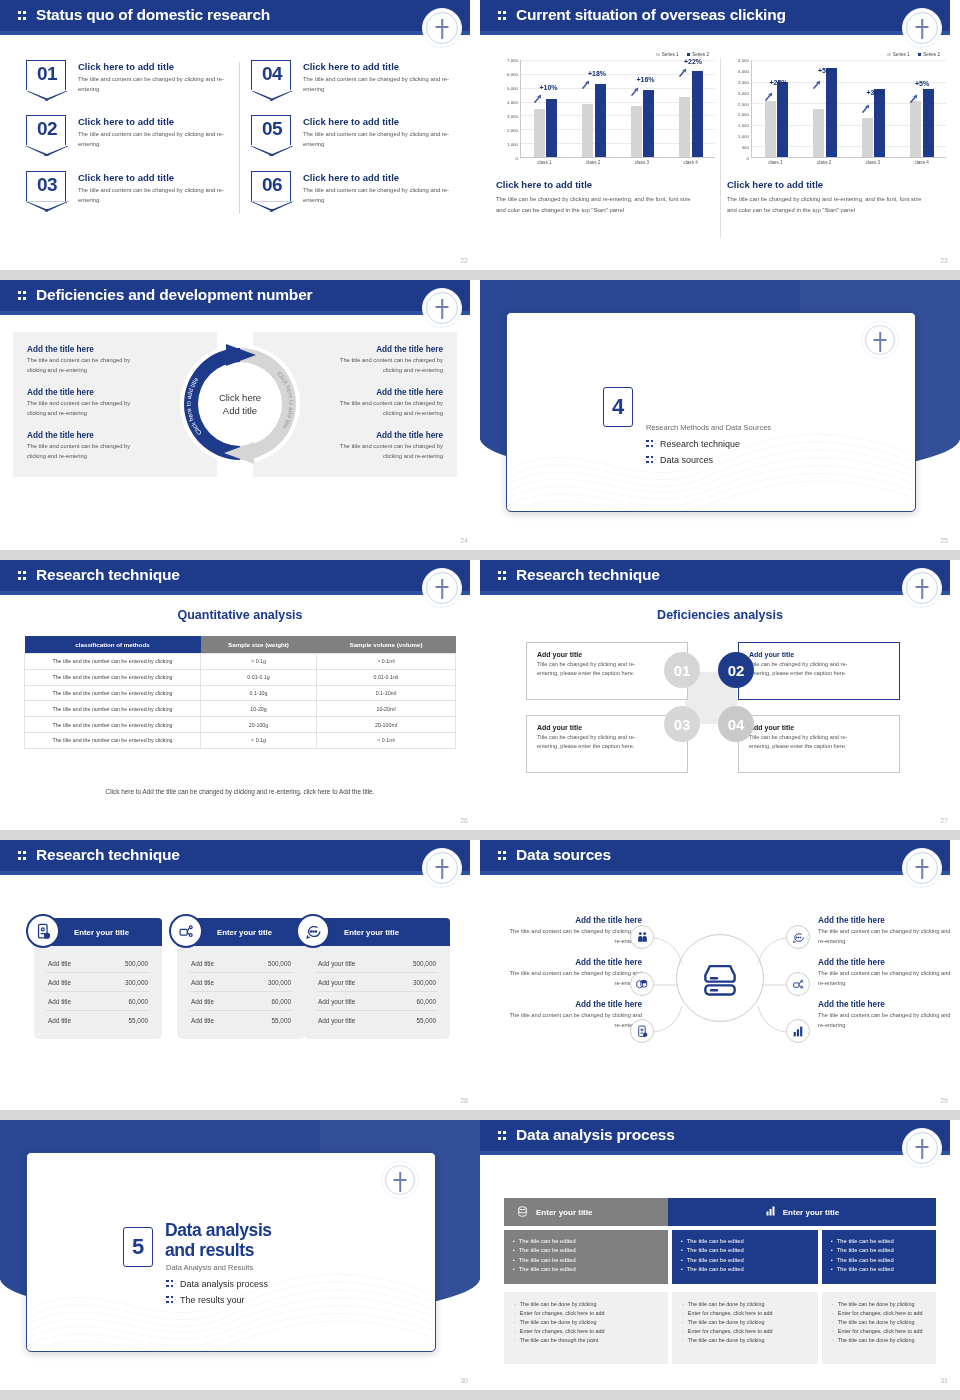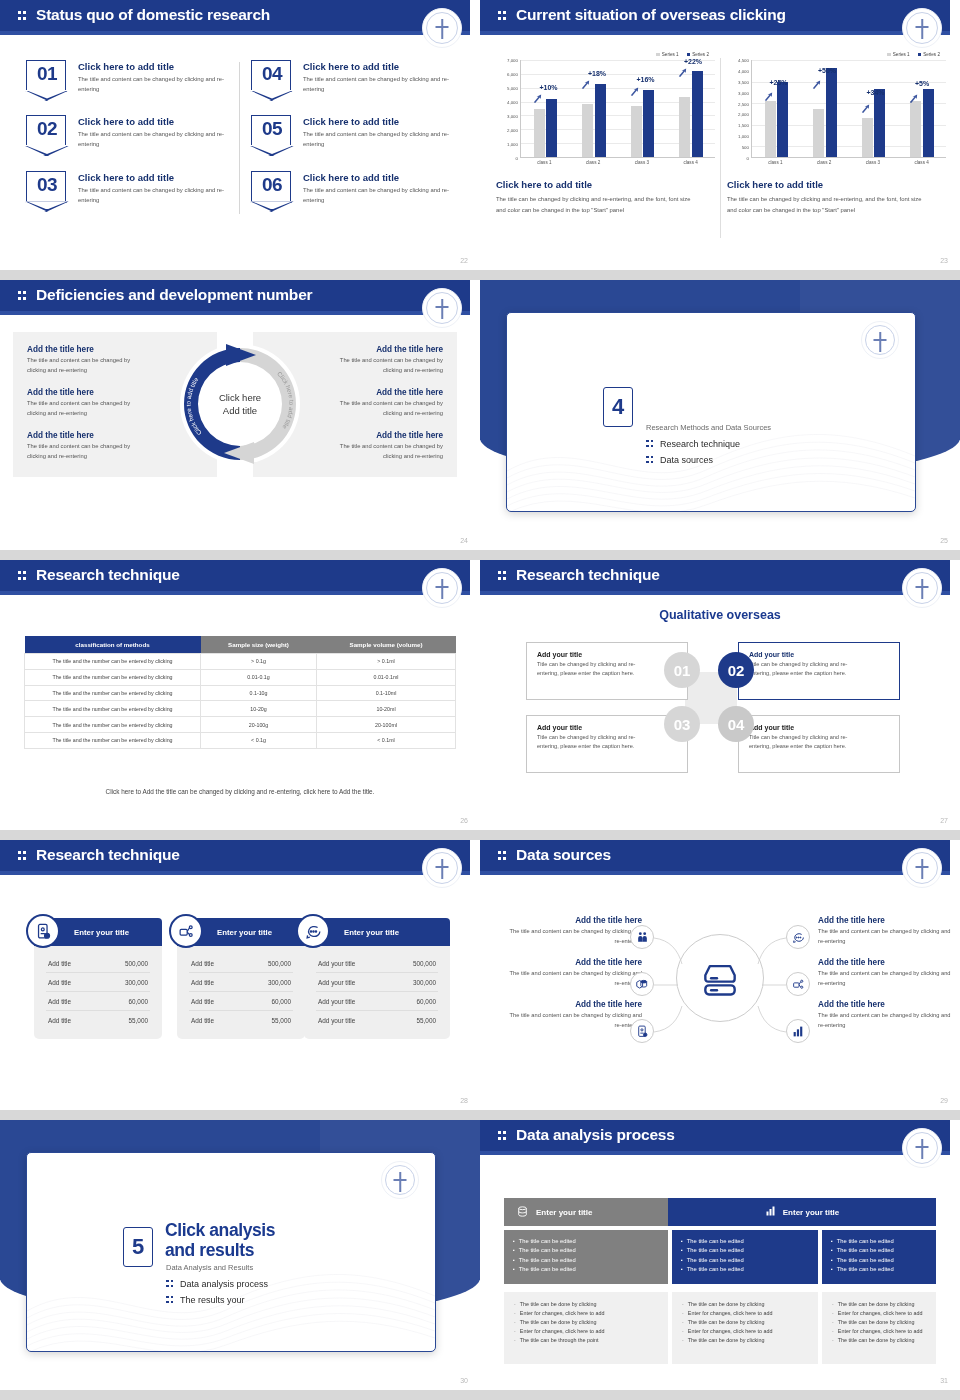--- a/index.html
+++ b/index.html
@@ -546,20 +546,21 @@
         <i></i>
         <i></i>
         <i></i>
         <i></i>
       </div>
     <div class="hdr-title">Research technique</div>
     <div class="seal">
         <div class="seal-ring"></div>
       </div>
 
+    <div class="ctr-title">Quantitative analysis</div>
     <table class="tbl">
       <tbody>
           <tr>
         <th class="c1">classification of methods</th>
         <th class="c2">Sample size (weight)</th>
         <th class="c2">Sample volume (volume)</th>
       </tr>
       <tr>
         <td class="first">The title and the number can be entered by clicking</td>
         <td>&gt; 0.1g</td>
@@ -603,21 +604,21 @@
         <i></i>
         <i></i>
         <i></i>
         <i></i>
       </div>
     <div class="hdr-title">Research technique</div>
     <div class="seal">
         <div class="seal-ring"></div>
       </div>
 
-    <div class="ctr-title">Qualitative overseas</div>
+    <div class="ctr-title">Deficiencies analysis</div>
 
     <div class="q-sq"></div>
 
     <div class="q-card" style="left:46px; top:82px;">
       <div class="q-t">Add your title</div>
       <div class="q-d" style="width:118px">Title can be changed by clicking and re-entering, please enter the caption here.</div>
     </div>
     <div class="q-card active" style="left:258px; top:82px;">
       <div class="q-t blue">Add your title</div>
       <div class="q-d" style="width:118px">Title can be changed by clicking and re-entering, please enter the caption here.</div>
@@ -885,21 +886,21 @@
           <path d="M0 98 C 70 62, 130 118, 200 90 S 330 54, 410 83"></path>
           <path d="M0 105 C 70 70, 130 124, 200 97 S 330 62, 410 90"></path>
           <path d="M0 112 C 70 78, 130 130, 200 104 S 330 70, 410 97"></path>
         </g>
       </svg>
       <div class="seal sec-seal" style="right:16px;top:8px">
           <div class="seal-ring"></div>
         </div>
       <div class="sec-numbox">5</div>
       <div class="sec-title">
-        <span>Click analysis</span><br>
+        <span>Data analysis</span><br>
         <span>and results</span>
       </div>
       <div class="sec-sub">Data Analysis and Results</div>
       <div class="sec-list">
         <div class="sec-li">
           <span class="dots-dk">
               <i></i>
               <i></i>
               <i></i>
               <i></i>

